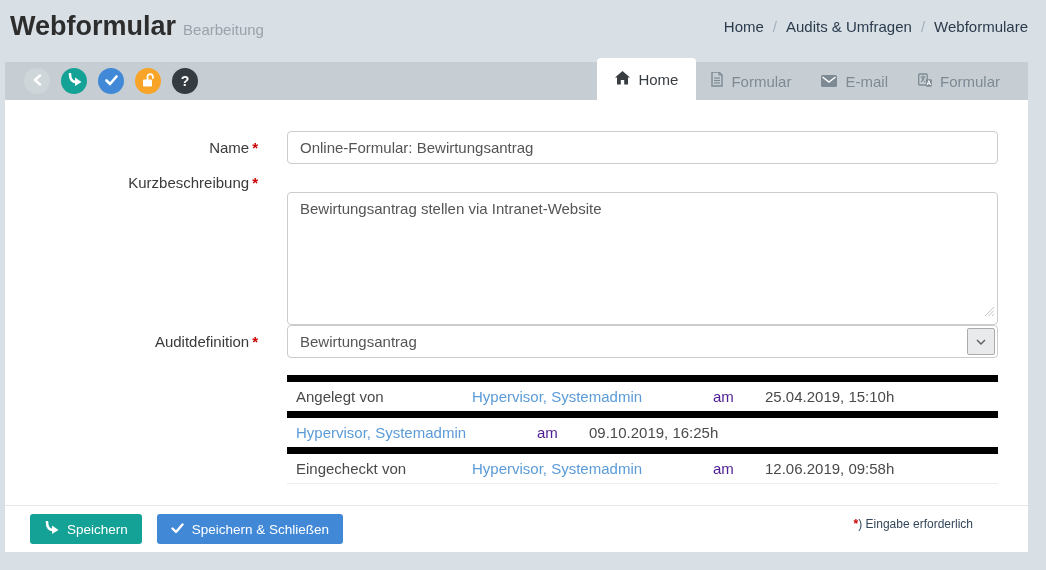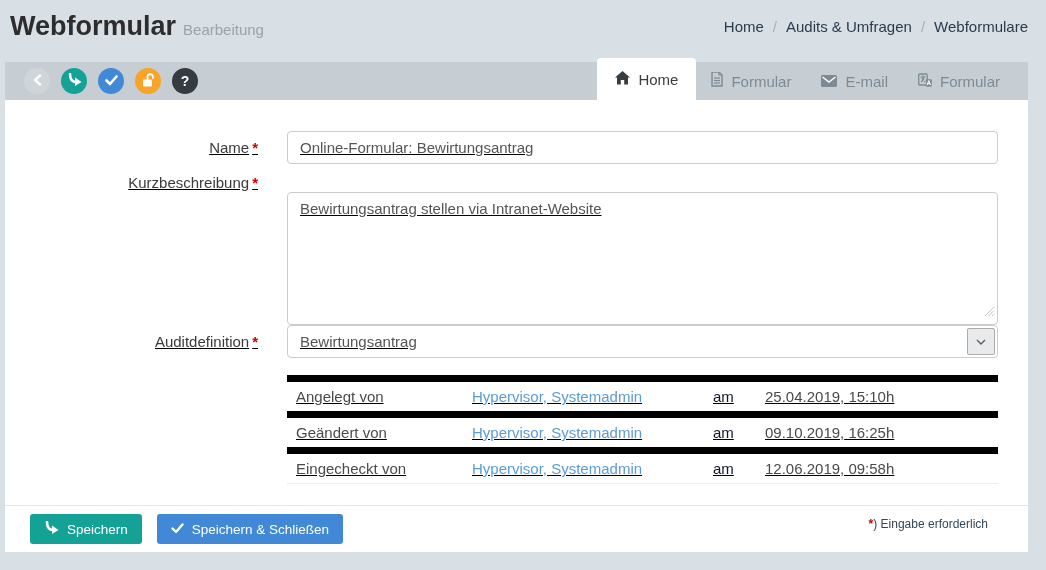--- a/index.html
+++ b/index.html
@@ -32,21 +32,21 @@
   .circle-btn.orange { background:#f7a428; }
   .circle-btn.dark   { background:#343b41; font-size:14px; font-weight:bold; }
 
   
   .tabs { position:absolute; right:13px; top:0; height:38px; display:flex; align-items:flex-end; }
   .tab { height:38px; display:flex; align-items:center; gap:8px; padding:0 15px; font-size:15px; color:#7d8a94; cursor:pointer; white-space:nowrap; }
   .tab svg { flex:0 0 auto; }
   .tab.active { height:42px; background:#ffffff; border-radius:4px 4px 0 0; color:#383d42; padding:0 18px; }
 
   
-  .content { background:#ffffff; height:405px; padding-top:31px; position:relative;text-decoration:underline; }
+  .content { background:#ffffff; height:405px; padding-top:31px; position:relative; }
   .form-row { display:flex; align-items:center; }
   .form-row + .form-row { margin-top:0; }
   .flabel { flex:0 0 253px; text-align:right; font-size:15px; color:#3a3a3a; white-space:nowrap; }
   .req { color:#cc0000; font-weight:bold; margin-left:3px; }
   .fctrl { margin-left:29px; width:711px; }
 
   .text-input {
     width:711px; height:33px; border:1px solid #cccccc; border-radius:4px;
     font-family:"Liberation Sans", sans-serif; font-size:15px; color:#555555;
     padding:0 12px; background:#fff; outline:none;
@@ -71,33 +71,33 @@
     position:absolute; right:2px; top:2px; width:28px; height:27px;
     background:#e9eaeb; border:1px solid #ababab; border-radius:2px;
     display:flex; align-items:center; justify-content:center;
   }
 
   
   .meta-table { margin:17px 0 0 282px; width:711px; border-bottom:1px solid #eceef0; }
   .meta-row { display:flex; align-items:center; height:36px; border-top:7px solid #000000; padding-left:9px; font-size:15px; }
   .meta-label { flex:0 0 176px; color:#4a4a4a; }
   .meta-user { flex:0 0 241px; color:#5b9bd8; text-decoration:none; cursor:pointer; }
-  .meta-am { flex:0 0 52px; color:#0f172a; }
+  .meta-am { flex:0 0 52px; color:#4c1d95; }
   .meta-date { color:#4a4a4a; }
 
   
   .footer { background:#ffffff; height:47px; border-top:1px solid #e7e7e7; position:relative; padding:8px 7px 0 25px; display:flex; gap:15px; }
   .btn {
     height:30px; border:none; border-radius:3px; color:#ffffff; cursor:pointer;
     display:inline-flex; align-items:center; gap:8px; padding:0 14px;
     font-family:"Liberation Sans", sans-serif; font-size:13.5px;
   }
   .btn-save { background:#14a296; }
   .btn-save-close { background:#4189d6; }
-  .required-note { position:absolute; right:40px; top:11px; font-size:12px; color:#33475b; }
+  .required-note { position:absolute; right:55px; top:11px; font-size:12px; color:#33475b; }
   .required-note .req { font-size:12px; }
 </style>
 </head>
 <body>
 
 <div class="page-header">
   <div class="page-title">
     <span>Webformular</span><span class="page-subtitle">Bearbeitung</span>
   </div>
   <div class="breadcrumb">
@@ -234,21 +234,20 @@
     </div>
 
     <div class="meta-table">
       <div class="meta-row">
         <span class="meta-label">Angelegt von</span>
         <a class="meta-user">Hypervisor, Systemadmin</a>
         <span class="meta-am">am</span>
         <span class="meta-date">25.04.2019, 15:10h</span>
       </div>
       <div class="meta-row">
-        <span class="meta-label">Geändert von</span>
         <a class="meta-user">Hypervisor, Systemadmin</a>
         <span class="meta-am">am</span>
         <span class="meta-date">09.10.2019, 16:25h</span>
       </div>
       <div class="meta-row">
         <span class="meta-label">Eingecheckt von</span>
         <a class="meta-user">Hypervisor, Systemadmin</a>
         <span class="meta-am">am</span>
         <span class="meta-date">12.06.2019, 09:58h</span>
       </div>

